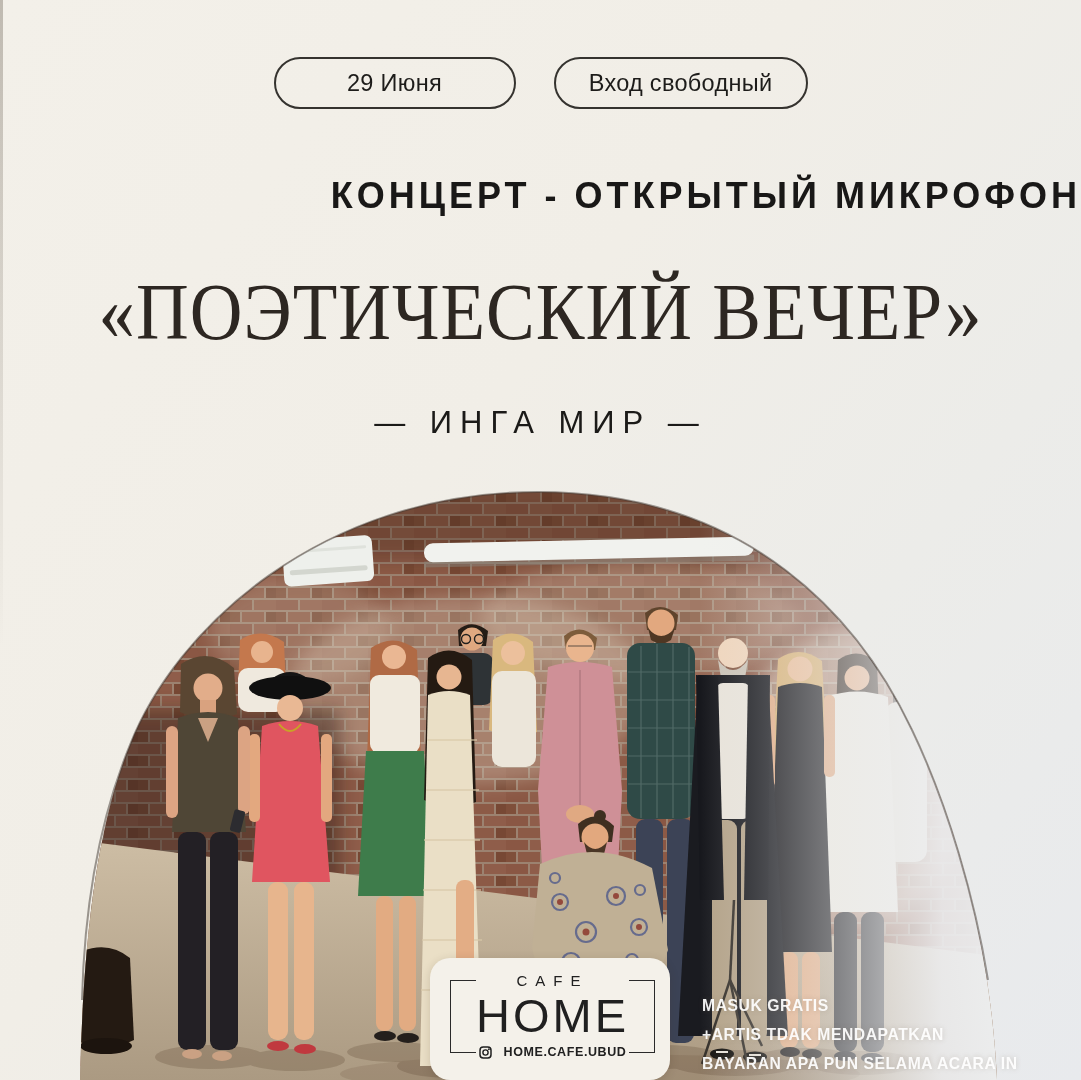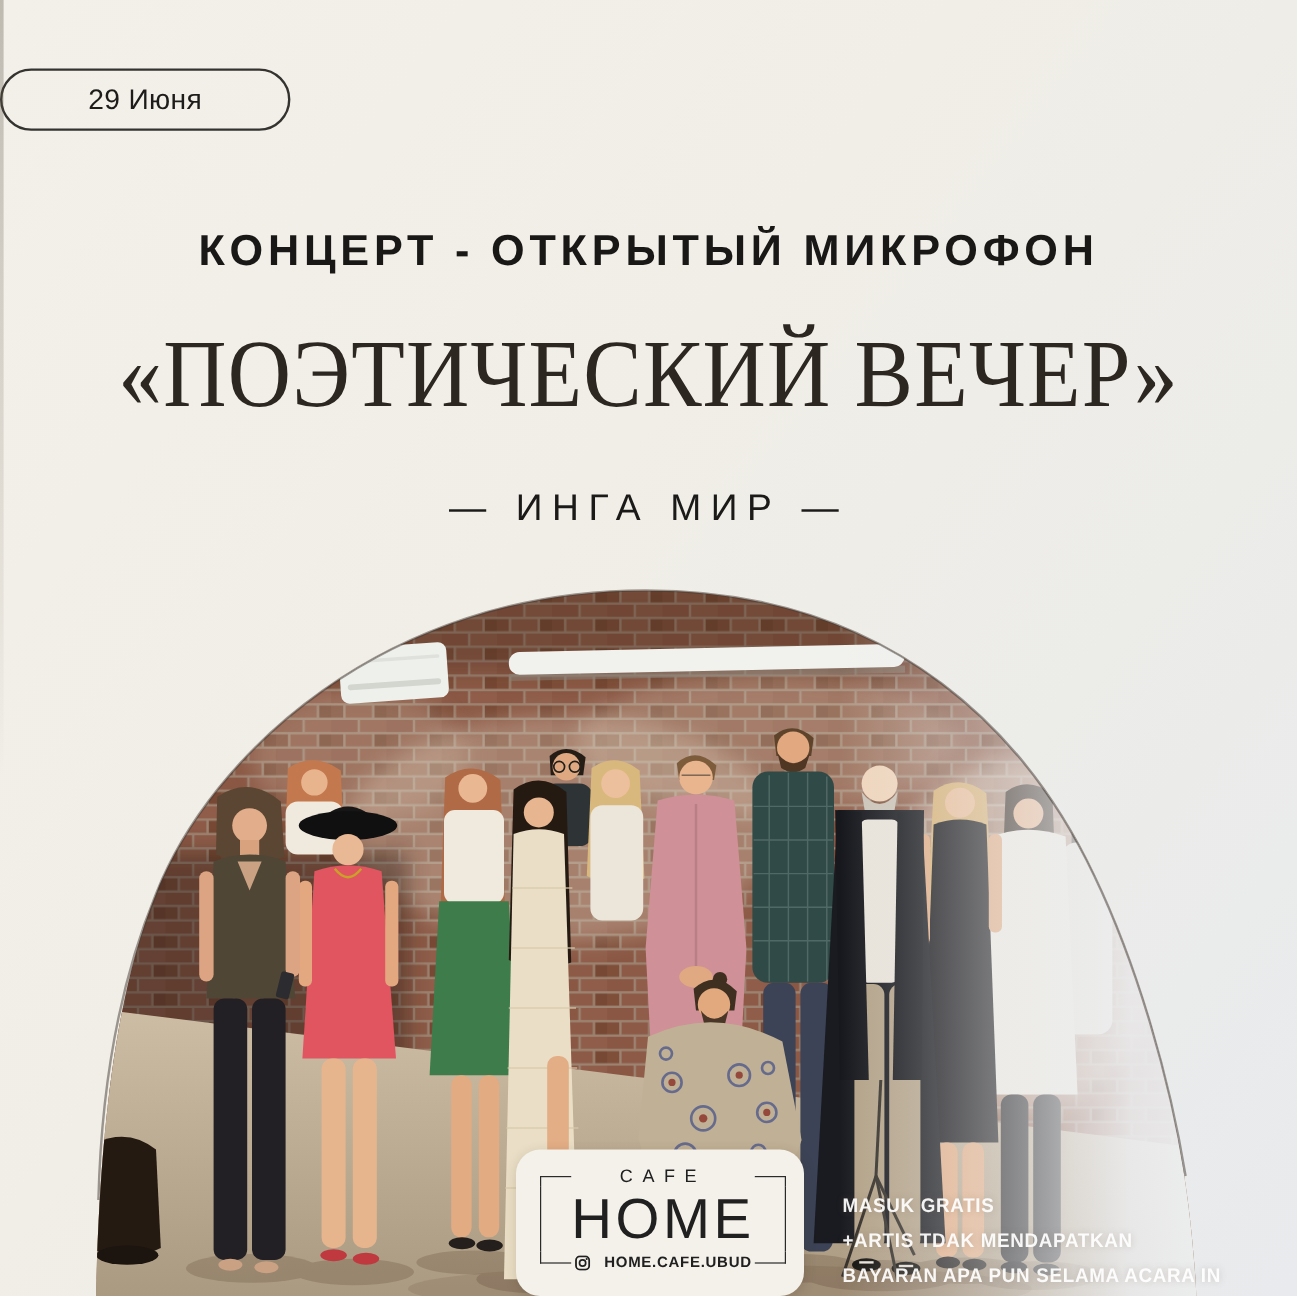--- a/index.html
+++ b/index.html
@@ -4,26 +4,26 @@
 <style>
   html,body{margin:0;padding:0;background:#d8d5cf;}
   .poster{
     position:relative;width:1081px;height:1080px;overflow:hidden;
     font-family:"Liberation Sans",sans-serif;
     background:linear-gradient(128deg,#f3f0e9 0%,#f1eee7 42%,#ecece9 70%,#e8eaed 100%);
   }
   .poster::before{content:"";position:absolute;left:0;top:0;width:3px;height:60%;
     background:linear-gradient(rgba(95,85,72,.35),rgba(95,85,72,0));z-index:9;}
   
-  .badges{position:absolute;top:57px;left:0;width:100%;display:flex;gap:38px;z-index:5;}
+  .badges{position:absolute;top:57px;left:0;width:100%;display:flex;justify-content:center;gap:38px;z-index:5;}
   .pill{height:52px;border:2px solid #35332f;border-radius:27px;display:flex;align-items:center;justify-content:center;
     font-size:23.5px;font-weight:500;color:#1d1c1a;letter-spacing:.3px;box-sizing:border-box;background:transparent;}
   .pill.w1{width:242px}.pill.w2{width:176px}.pill.w3{width:254px}
   
-  .kicker{position:absolute;top:188px;left:0;width:100%;text-align:center;
+  .kicker{position:absolute;top:175px;left:0;width:100%;text-align:right;
     font-size:36px;font-weight:700;letter-spacing:4px;color:#191817;z-index:5;}
   .main-title{position:absolute;top:266px;left:0;width:100%;text-align:center;
     font-family:"Liberation Serif",serif;font-weight:400;font-size:73px;letter-spacing:1px;
     color:#2d2722;z-index:5;transform:scaleY(1.1);transform-origin:center top;white-space:nowrap;}
   .artist{position:absolute;top:405px;left:0;width:100%;text-align:center;
     font-size:31px;font-weight:400;letter-spacing:8px;color:#1b1a18;z-index:5;}
   
   .photo{position:absolute;left:0;top:480px;width:1081px;height:600px;z-index:1;}
   
   .note{position:absolute;left:702px;top:991px;z-index:4;color:rgba(255,255,255,.93);
@@ -45,20 +45,23 @@
   .ig{display:inline-block;line-height:0;}
 </style>
 </head>
 <body>
 
 <div class="poster">
 
   <div class="badges">
     <div class="pill w1">
       <span>29 Июня</span>
+    </div>
+    <div class="pill w3">
+      <span>Вход свободный</span>
     </div>
   </div>
 
   <div class="kicker">КОНЦЕРТ - ОТКРЫТЫЙ МИКРОФОН</div>
   <div class="main-title">«ПОЭТИЧЕСКИЙ ВЕЧЕР»</div>
   <div class="artist">— ИНГА МИР —</div>
 
   <div class="photo">
     <svg width="1081" height="600" viewBox="0 0 1081 600" xmlns="http://www.w3.org/2000/svg">
       <defs>

